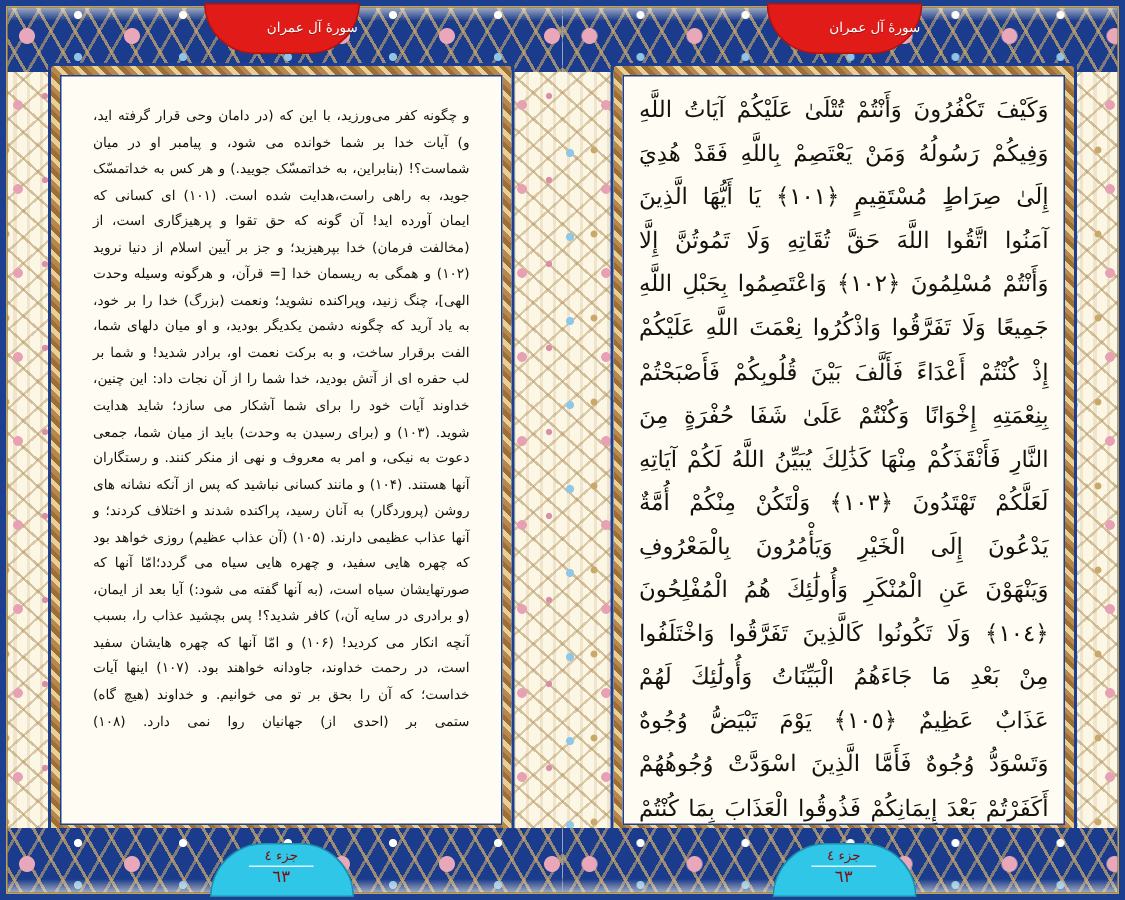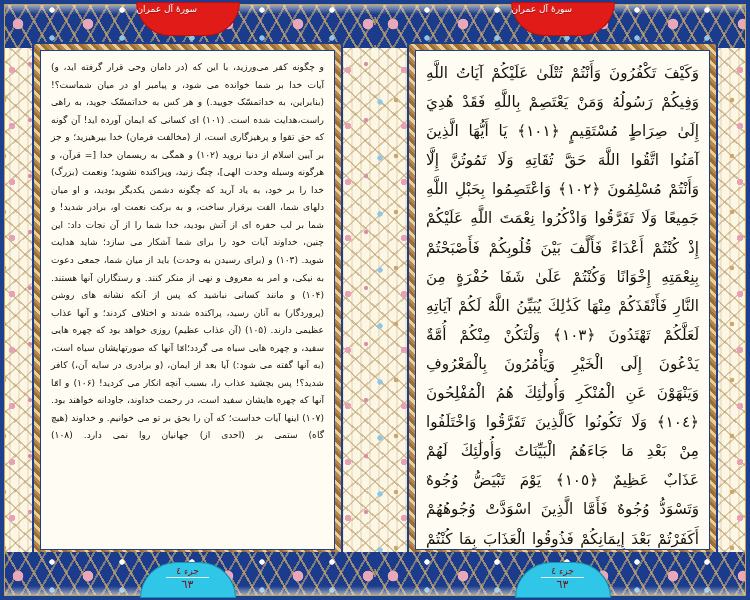--- a/index.html
+++ b/index.html
@@ -72,22 +72,22 @@
   .band.top:before{top:0;}
   .band.bot:before{bottom:0;transform:scaleY(-1);}
 
   
   .cartouche{
     position:absolute;top:2px;left:50%;transform:translateX(-50%);
     width:104px;height:34px;
     background:#e01b18;
     border-radius:0 0 56px 56px;
     border:1px solid #b01210;
-    display:flex;align-items:flex-start;justify-content:flex-start;
-    padding-top:2px;box-sizing:border-box;
+    display:flex;align-items:flex-start;justify-content:flex-end;
+    padding-top:12px;box-sizing:border-box;
     z-index:4;
   }
   .cartouche span{
     color:#ffffff;font-size:9px;line-height:1;
     font-family:"DejaVu Sans",sans-serif;
     direction:rtl;white-space:nowrap;
     text-shadow:0 1px 0 rgba(0,0,0,.3);
   }
 
   
@@ -135,21 +135,21 @@
     direction:rtl;overflow:hidden;
   }
 
   
   .fa{
     font-family:"DejaVu Sans","Liberation Sans",sans-serif;
     font-size:9.1px;line-height:17.55px;
     color:#14120e;text-align:justify;text-align-last:justify;
     direction:rtl;unicode-bidi:isolate;
     word-spacing:.4px;
-    margin:0;
+    margin:11px;
   }
   
   .ar{
     font-family:"DejaVu Sans",serif;
     font-size:15.2px;line-height:29.1px;
     color:#14120e;text-align:justify;text-align-last:justify;
     direction:rtl;unicode-bidi:isolate;
     margin:0;word-spacing:1.2px;
   }
 </style>

